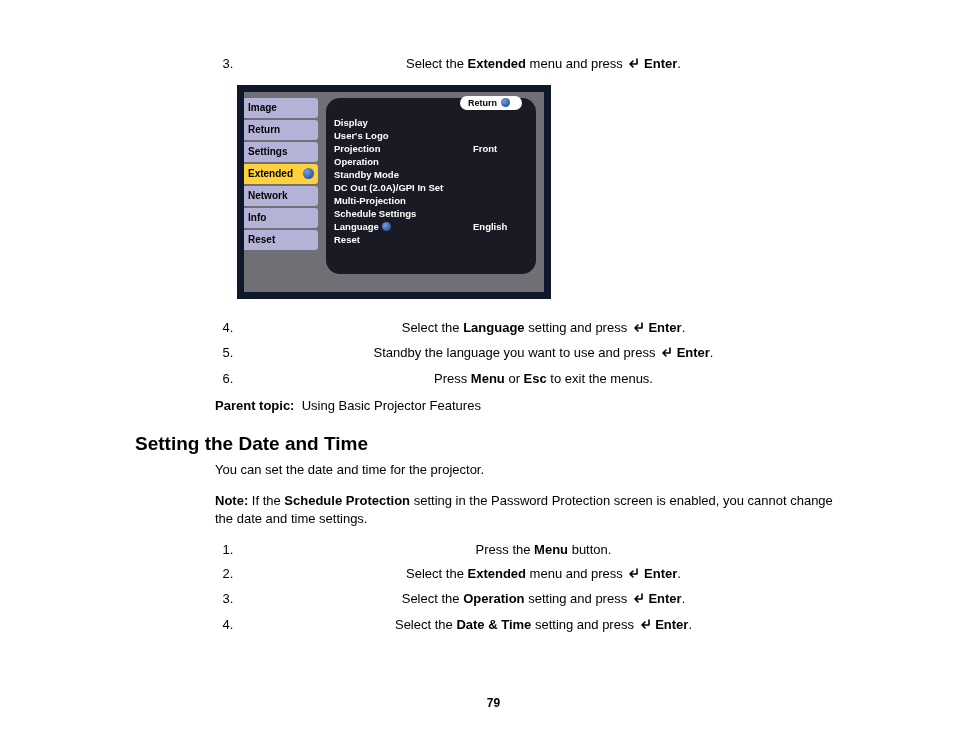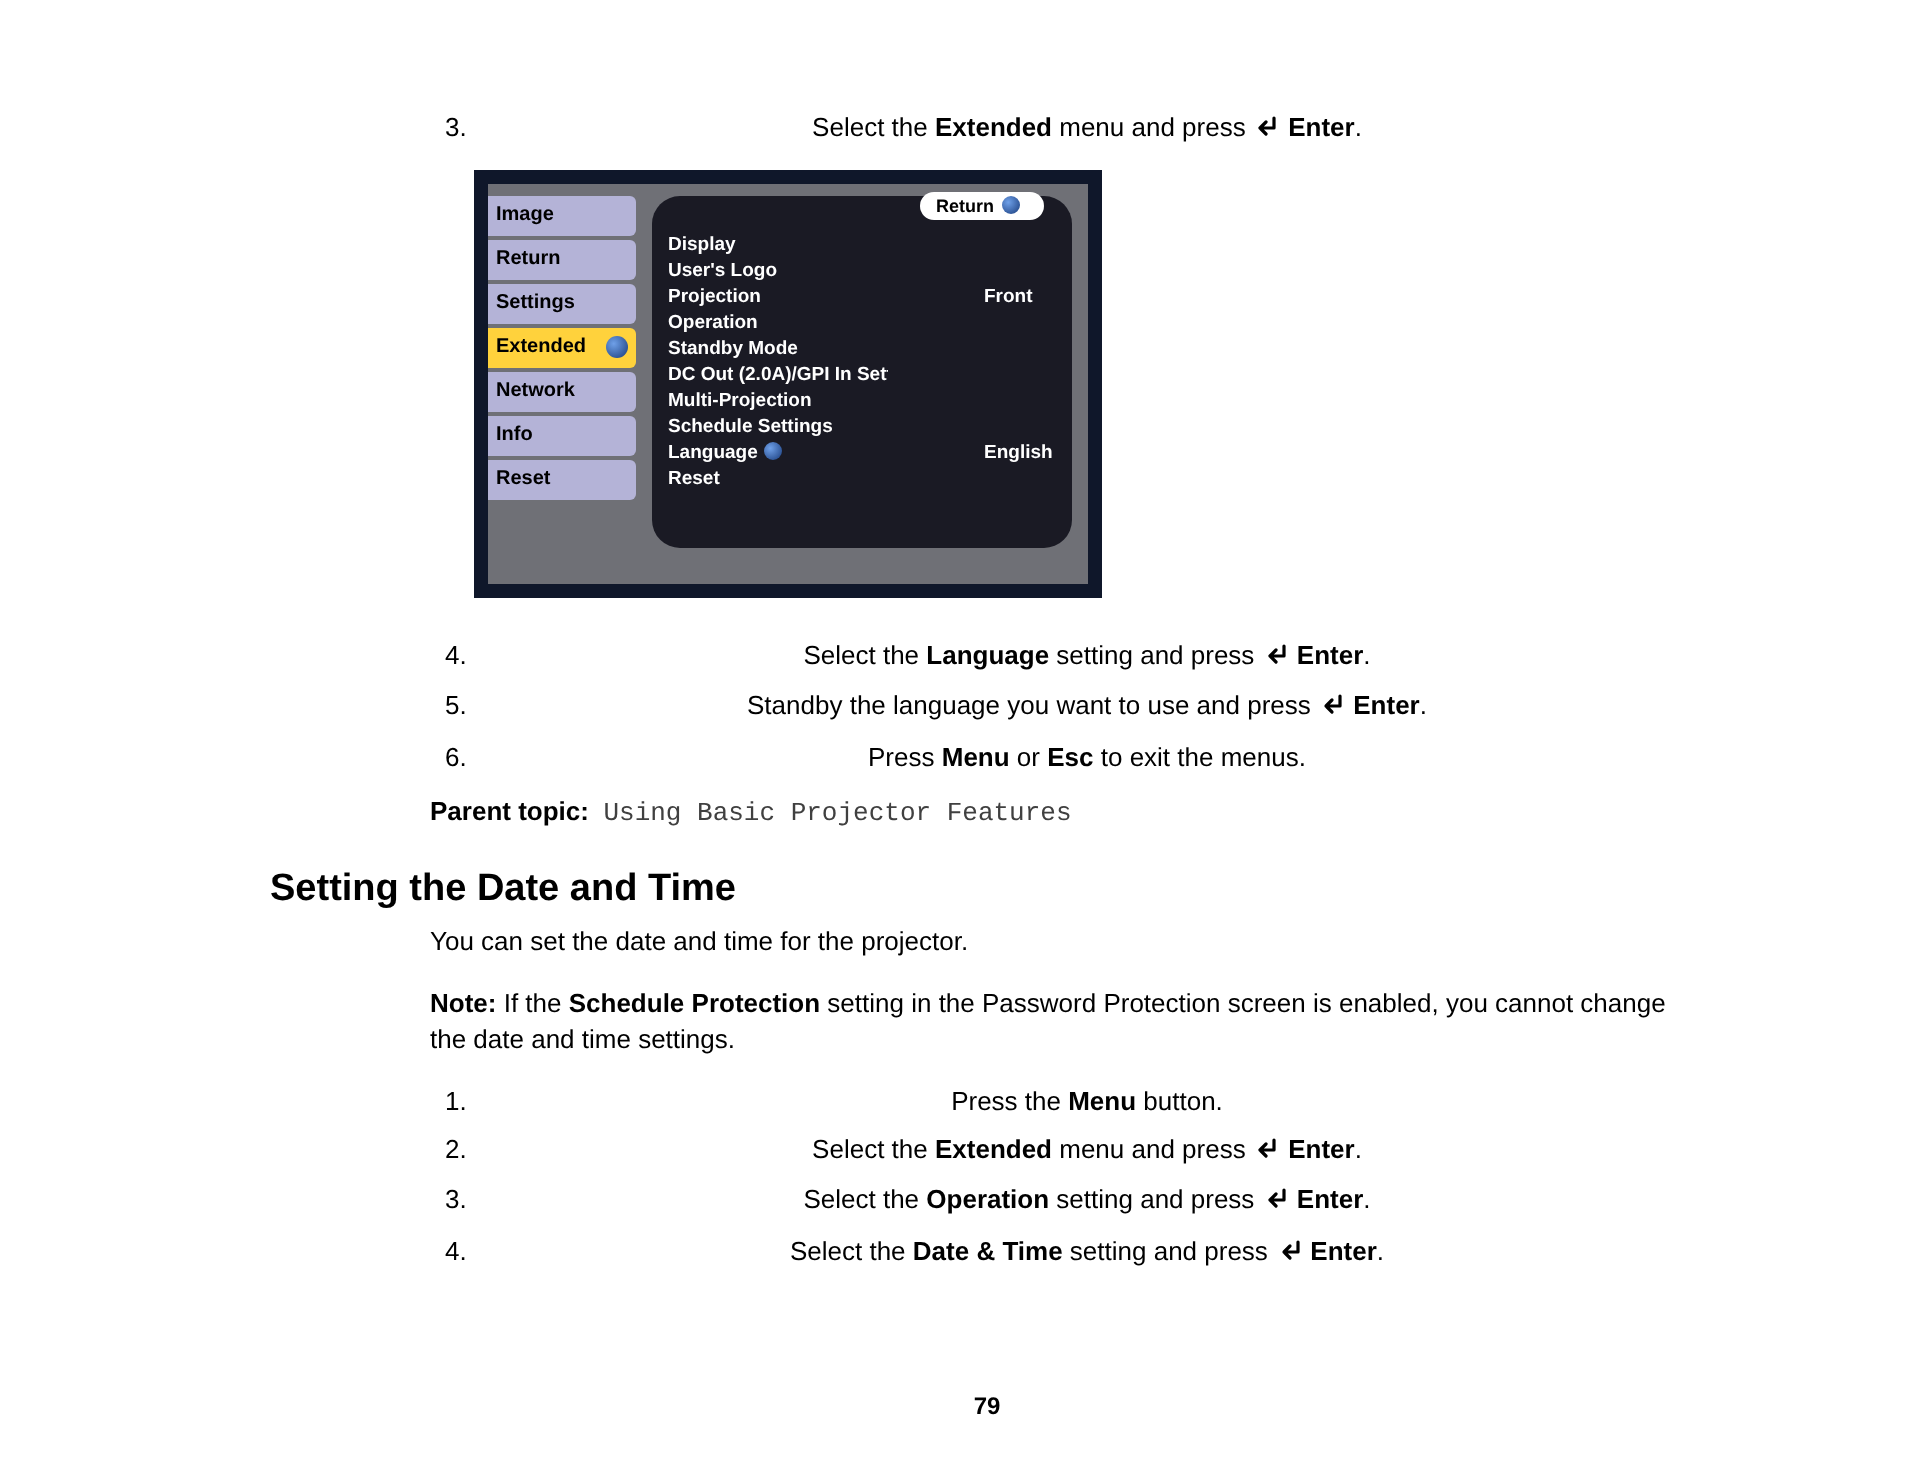--- a/index.html
+++ b/index.html
@@ -25,21 +25,21 @@
     margin: 0 0 10px 0;
     padding-left: 22px;
   }
   ol.steps > li {
     padding-left: 6px;
     margin: 0 0 6px 0;
     line-height: 1.35;
     text-align: center;
   }
   .b { font-weight: bold; }
-  .link { color: #404040; font-family: Liberation Mono, monospace; }
+  .link { color: #000000; }
   .para { margin: 0 0 14px 0; line-height: 1.35; }
   h2.section {
     font-size: 19px;
     font-weight: bold;
     margin: 18px 0 6px 0;
   }
   .page-num {
     position: absolute;
     bottom: 28px;
     left: 0; right: 0;
@@ -126,21 +126,21 @@
     vertical-align: -1px;
     background: radial-gradient(circle at 35% 35%, #6fa0e8, #173a7a);
   }
   .panel .rows { margin-top: 12px; }
   .panel .row {
     display: flex;
     line-height: 13px;
     gap: 29px;
   }
   .panel .row .k { flex: 0 0 110px; white-space: nowrap; overflow: hidden; }
-  .panel .row .v { flex: 1; margin-left: 19px; }
+  .panel .row .v { flex: 1; }
   .panel .dotmini {
     display:inline-block; width:9px; height:9px; border-radius:50%;
     background: radial-gradient(circle at 35% 35%, #6fa0e8, #173a7a);
     vertical-align:-1px; margin-left:3px;
   }
 </style>
 </head>
 <body>
 
 <div class="page">

